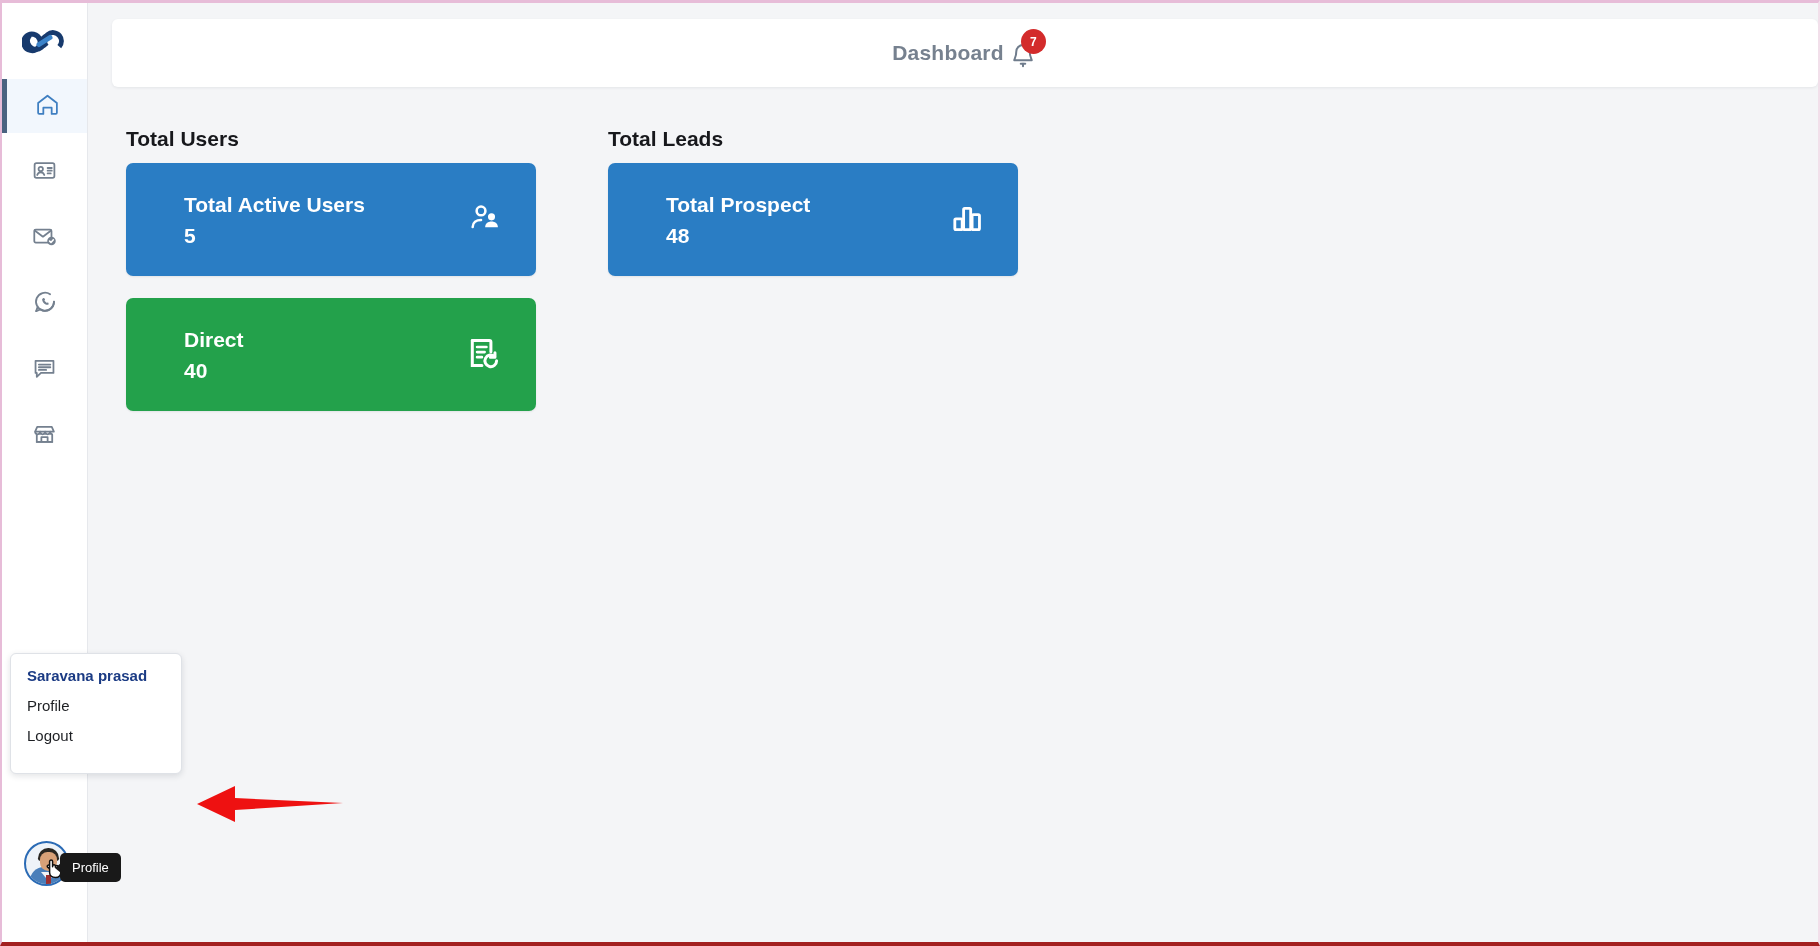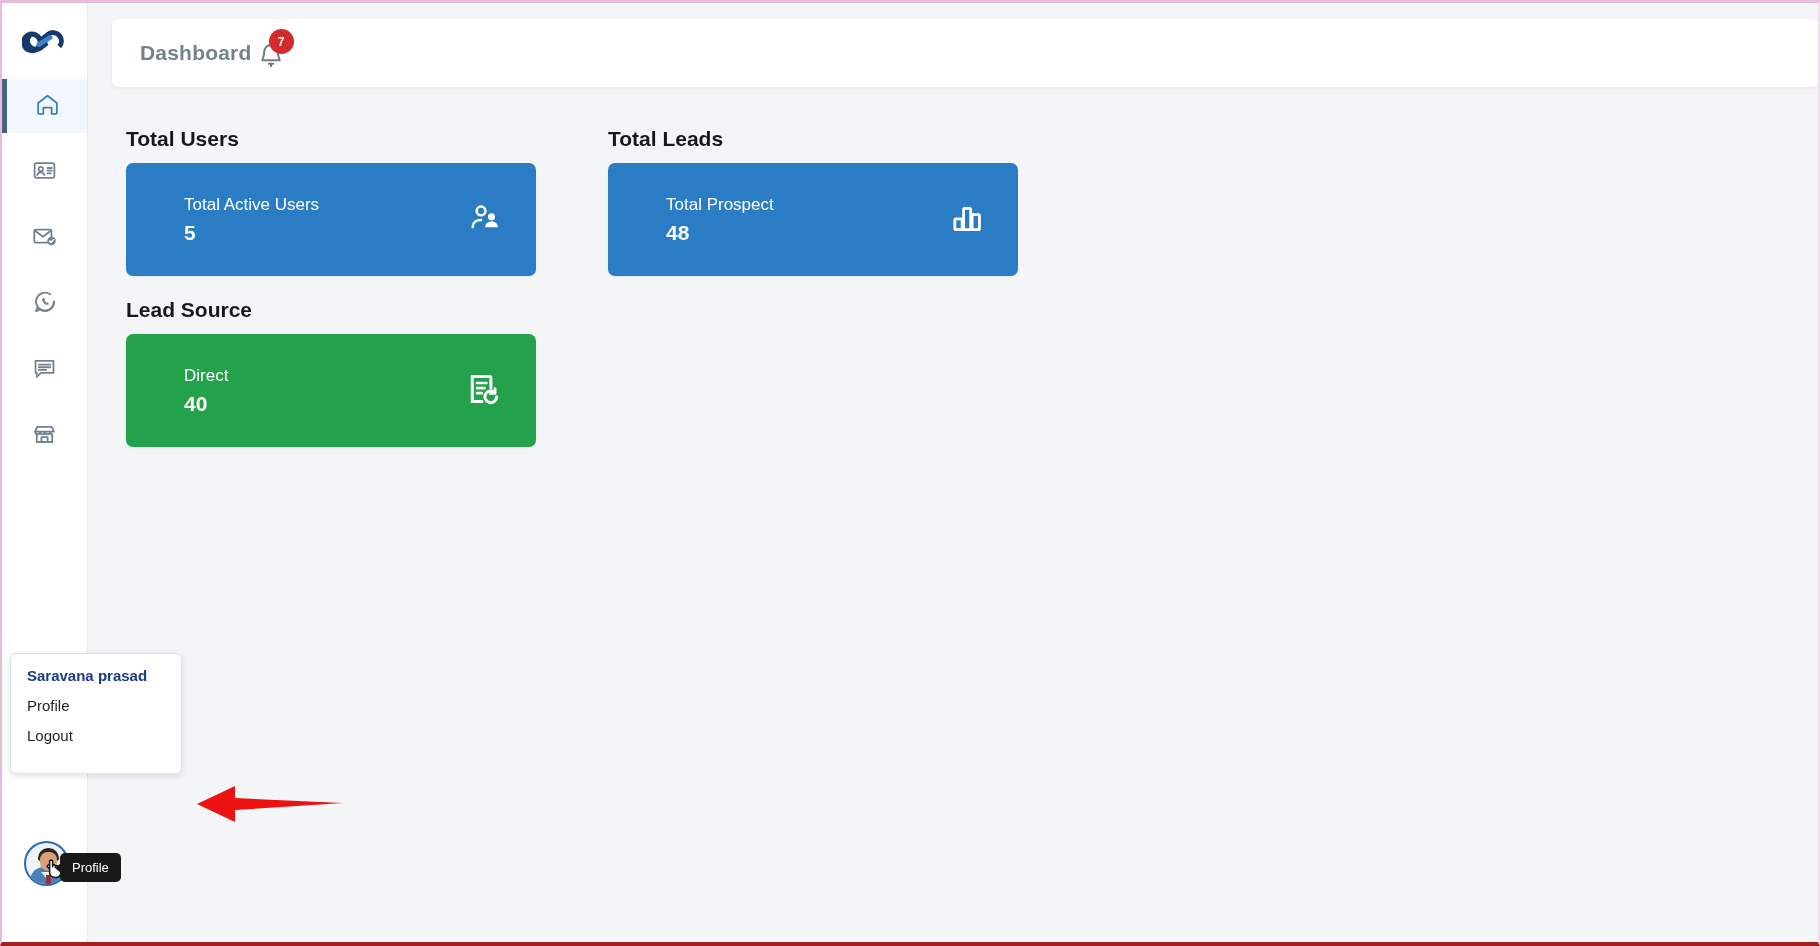--- a/index.html
+++ b/index.html
@@ -69,21 +69,21 @@
   #header {
     position: absolute;
     left: 110px; top: 16px;
     width: 1706px;
     height: 68px;
     background: #ffffff;
     border-radius: 6px;
     box-shadow: 0 1px 3px rgba(16,24,40,.07);
     display: flex;
     align-items: center;
-    justify-content: flex-start;
+    justify-content: center;
     padding: 0 22px 0 28px;
   }
 
   #page-title {
     font-size: 21px;
     font-weight: bold;
     color: #76818f;
     letter-spacing: .2px;
   }
 
@@ -130,21 +130,21 @@
     justify-content: space-between;
     padding: 0 34px 0 58px;
     color: #fff;
     cursor: pointer;
     box-shadow: 0 1px 2px rgba(16,24,40,.08);
   }
   .stat-card.blue  { background: #2a7dc4; }
   .stat-card.slate { background: #76839a; }
   .stat-card.green { background: #23a14b; }
 
-  .stat-label { font-size: 17px; font-weight: 400; line-height: 1.55; }
+  .stat-label { font-size: 21px; font-weight: 700; line-height: 1.55; }
   .stat-value { font-size: 21px; font-weight: bold; line-height: 1.35; }
   .stat-icon svg { stroke: #ffffff; fill: none; stroke-width: 1.8; }
 
   .gap-top { margin-top: 4px; }
 
   
   #profile-popup {
     position: absolute;
     left: 8px;
     bottom: 168px;
@@ -371,21 +371,20 @@
               <rect x="15.6" y="9.6" width="5.2" height="10.6" rx="0.8" stroke-width="2"></rect>
             </svg>
           </div>
         </div>
       </div>
 
     </div>
 
 
     <div>
-      <h2 class="section-title gap-top">Lead Source</h2>
       <div class="section-row">
         <div class="stat-card green">
           <div class="stat-text">
             <div class="stat-label">Direct</div>
             <div class="stat-value">40</div>
           </div>
           <div class="stat-icon">
             <svg width="36" height="36" viewBox="0 0 24 24">
               <path d="M4.2 3.6h11.4a1 1 0 0 1 1 1v6.6" stroke-width="2" stroke-linecap="round"></path>
               <path d="M4.2 3.6v16.8h6.4" stroke-width="2" stroke-linecap="round"></path>

